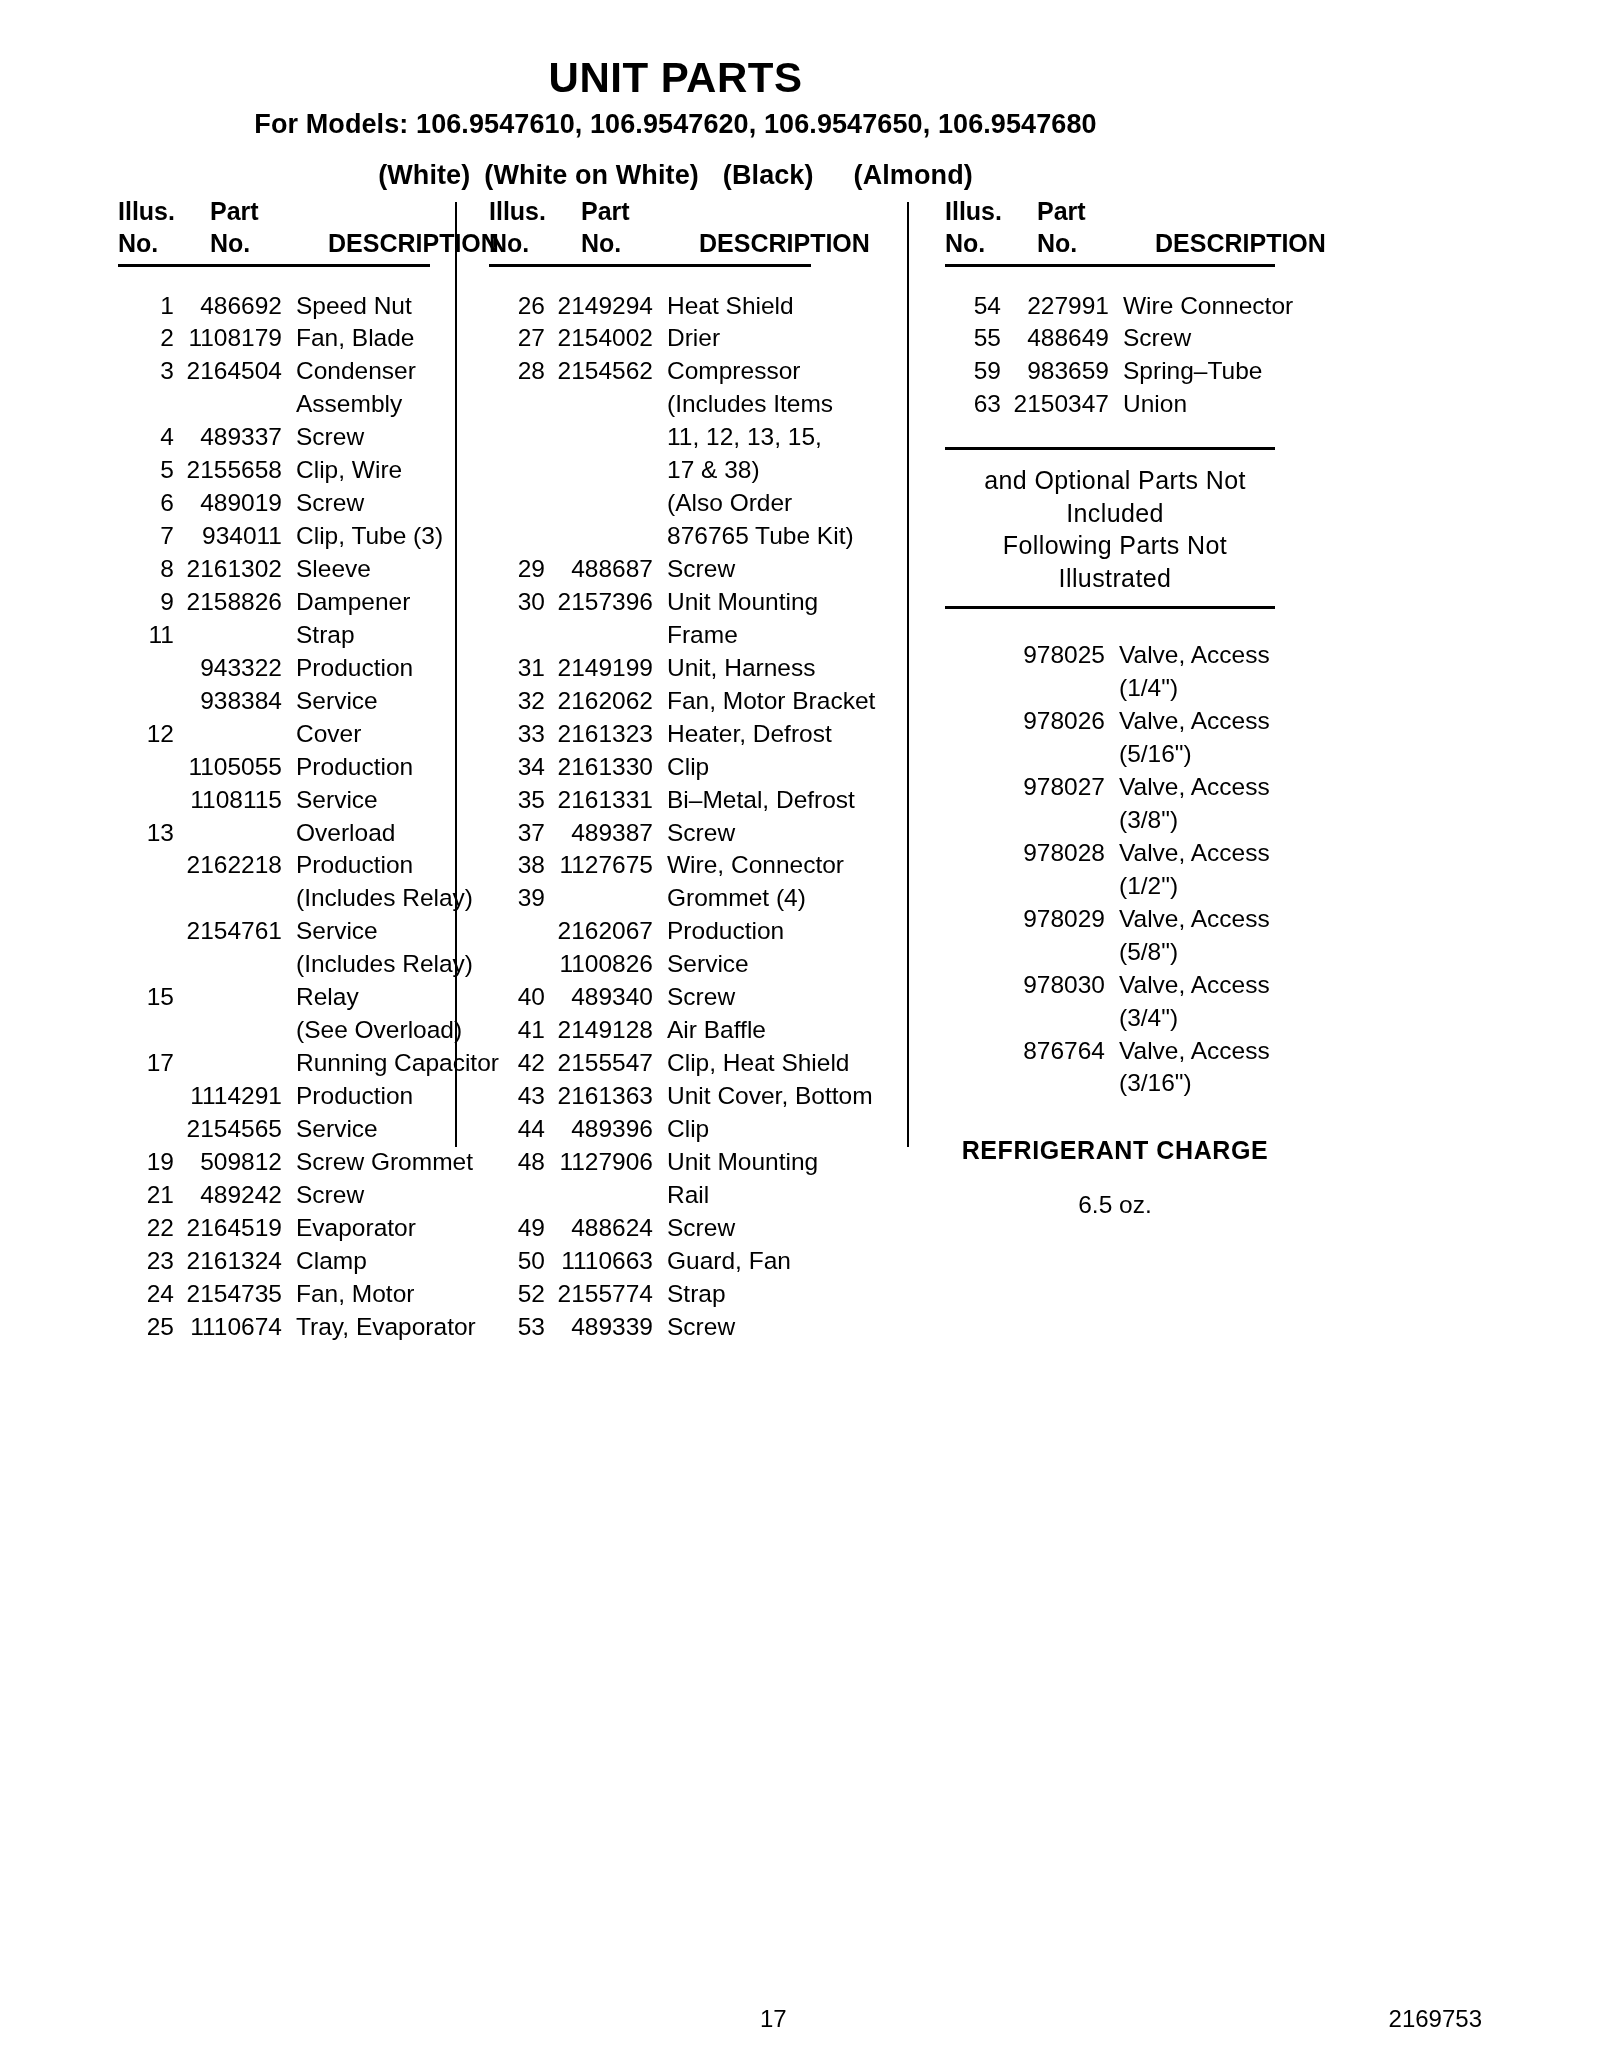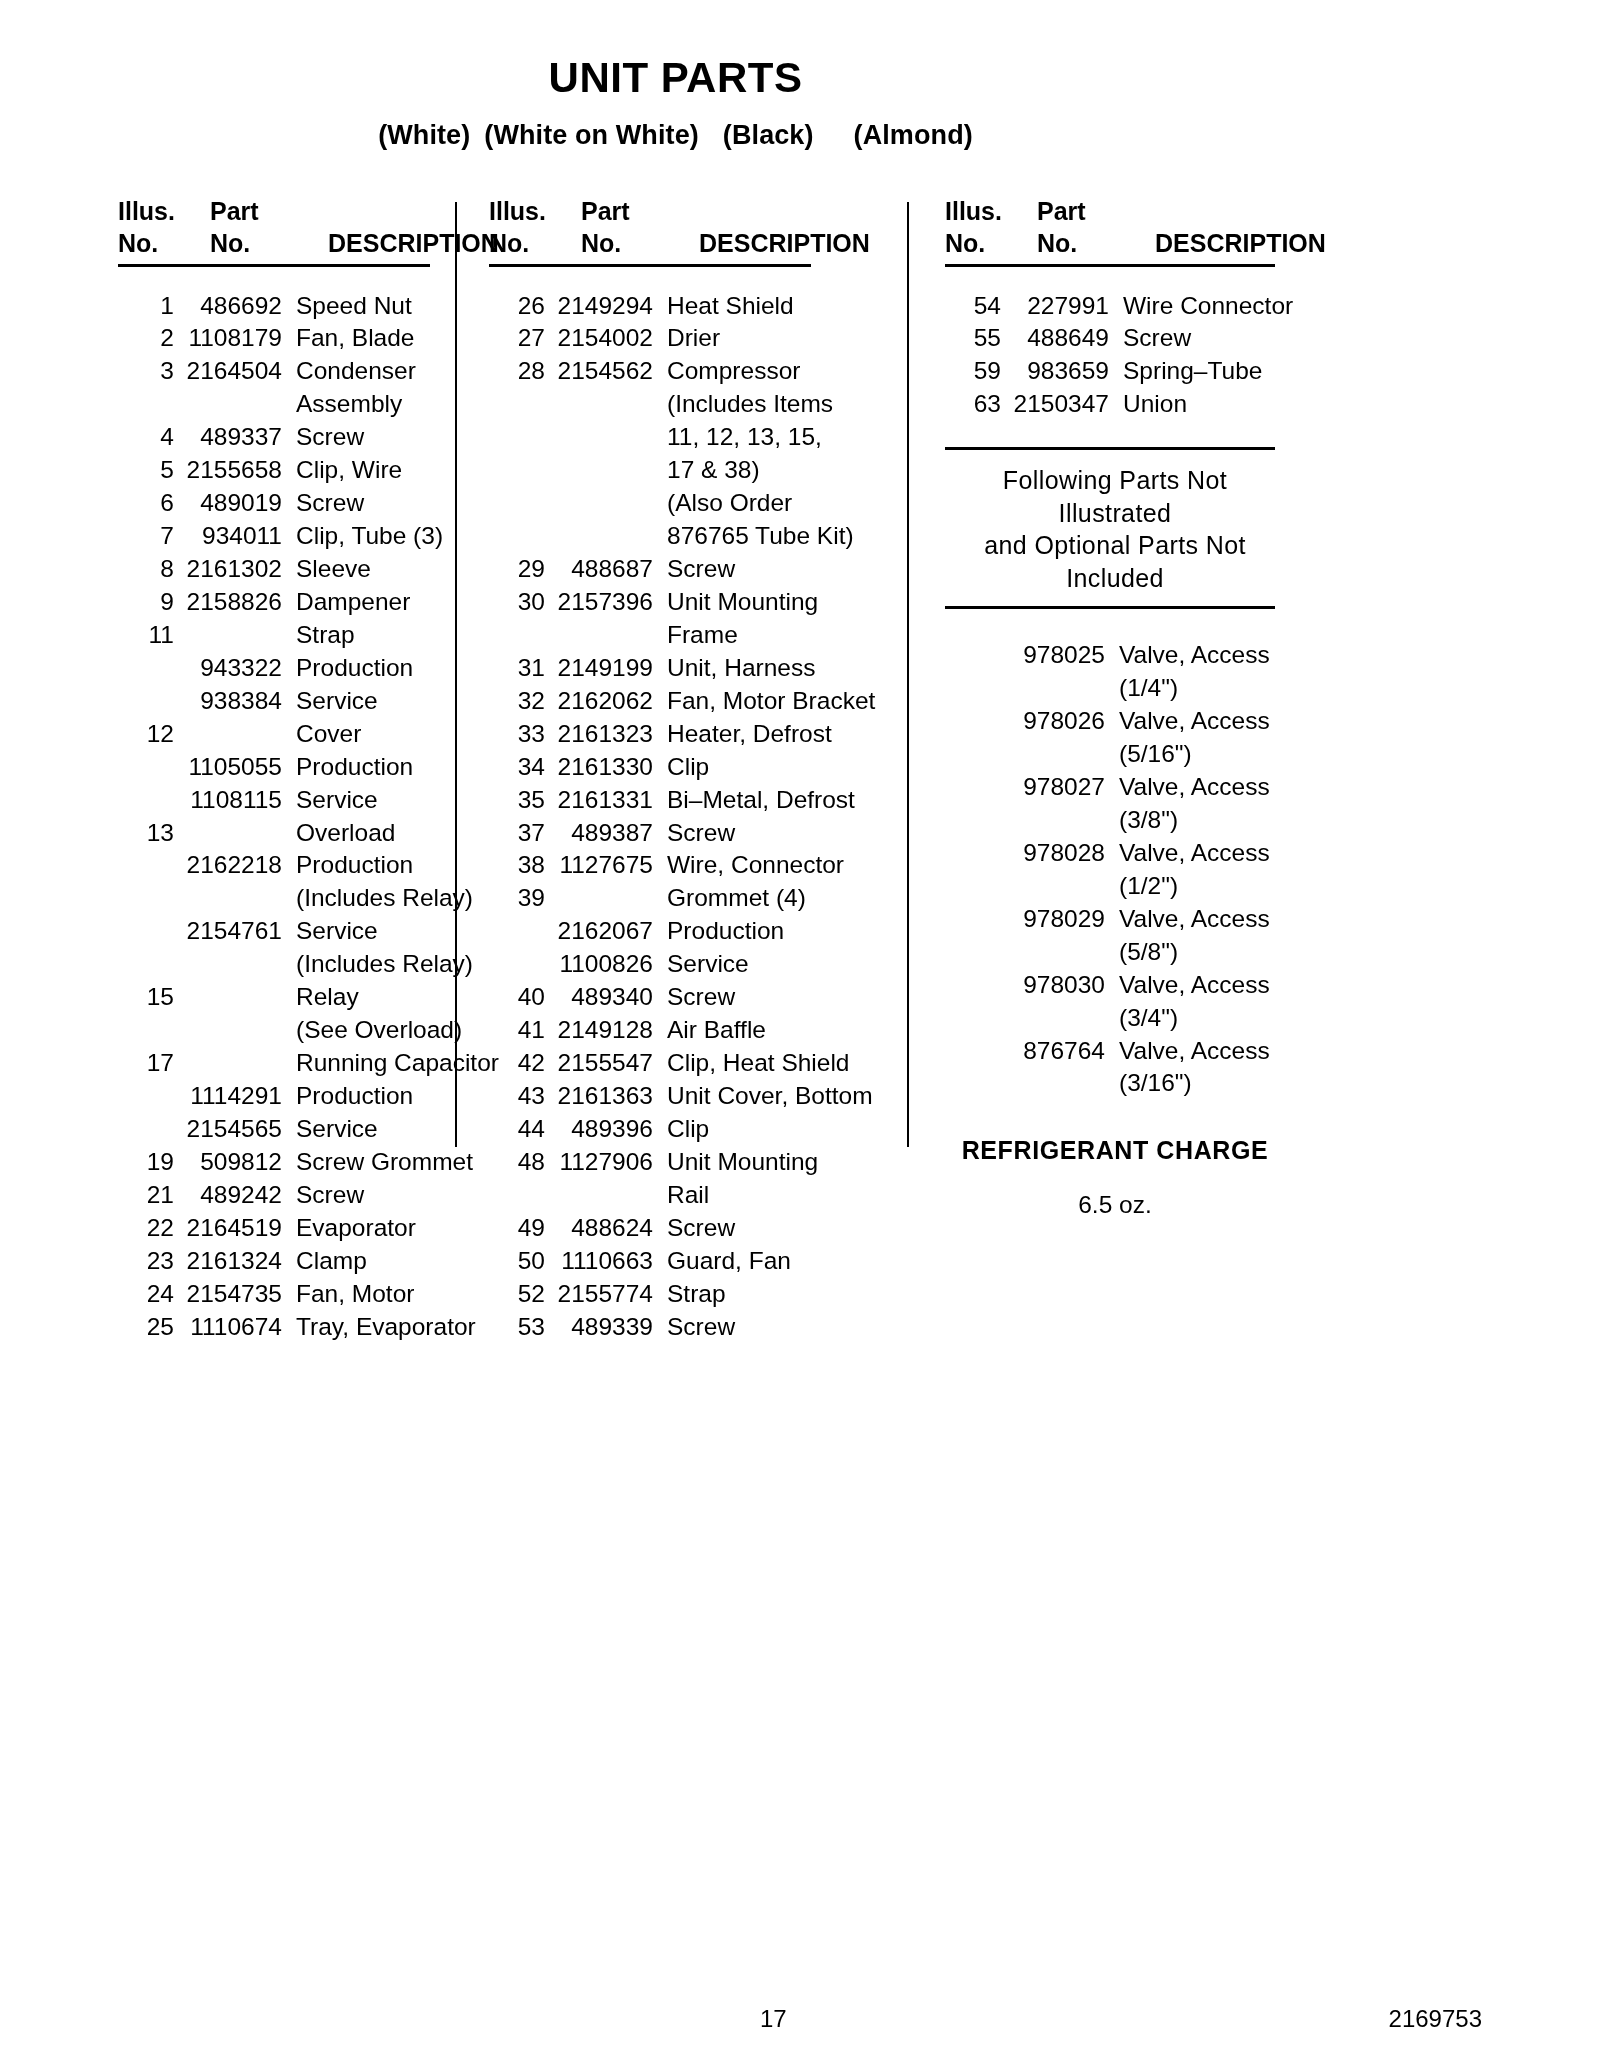--- a/index.html
+++ b/index.html
@@ -189,20 +189,21 @@
     right: 118px;
   }
 </style>
 </head>
 <body>
 
 <div class="page">
 
   <div class="header">
     <div class="doc-title">UNIT PARTS</div>
+    <div class="models-line">For Models: 106.9547610, 106.9547620, 106.9547650, 106.9547680</div>
     <div class="colors-line">
       <span>(White)</span><span class="gapA"></span><span>(White on White)</span><span class="gapB"></span><span>(Black)</span><span class="gapC"></span><span>(Almond)</span>
     </div>
   </div>
 
   <div class="columns">
 
     <div class="col col-1">
       <div class="thead">
         <span class="row1">
@@ -583,22 +584,22 @@
           </div>
           <div class="prow">
             <span class="c-illus">63</span>
             <span class="c-part">2150347</span>
             <span class="c-desc">Union</span>
           </div>
         </div>
 
       <hr class="hr-sep">
       <div class="notill-title">
+        <div>and Optional Parts Not Included</div>
         <div>Following Parts Not Illustrated</div>
-        <div>and Optional Parts Not Included</div>
       </div>
       <hr class="hr-sep2">
 
       <div class="valves" id="col3-valves">
           <div class="prow">
             <span class="c-illus"></span>
             <span class="c-part">978025</span>
             <span class="c-desc">Valve, Access</span>
           </div>
           <div class="prow">

